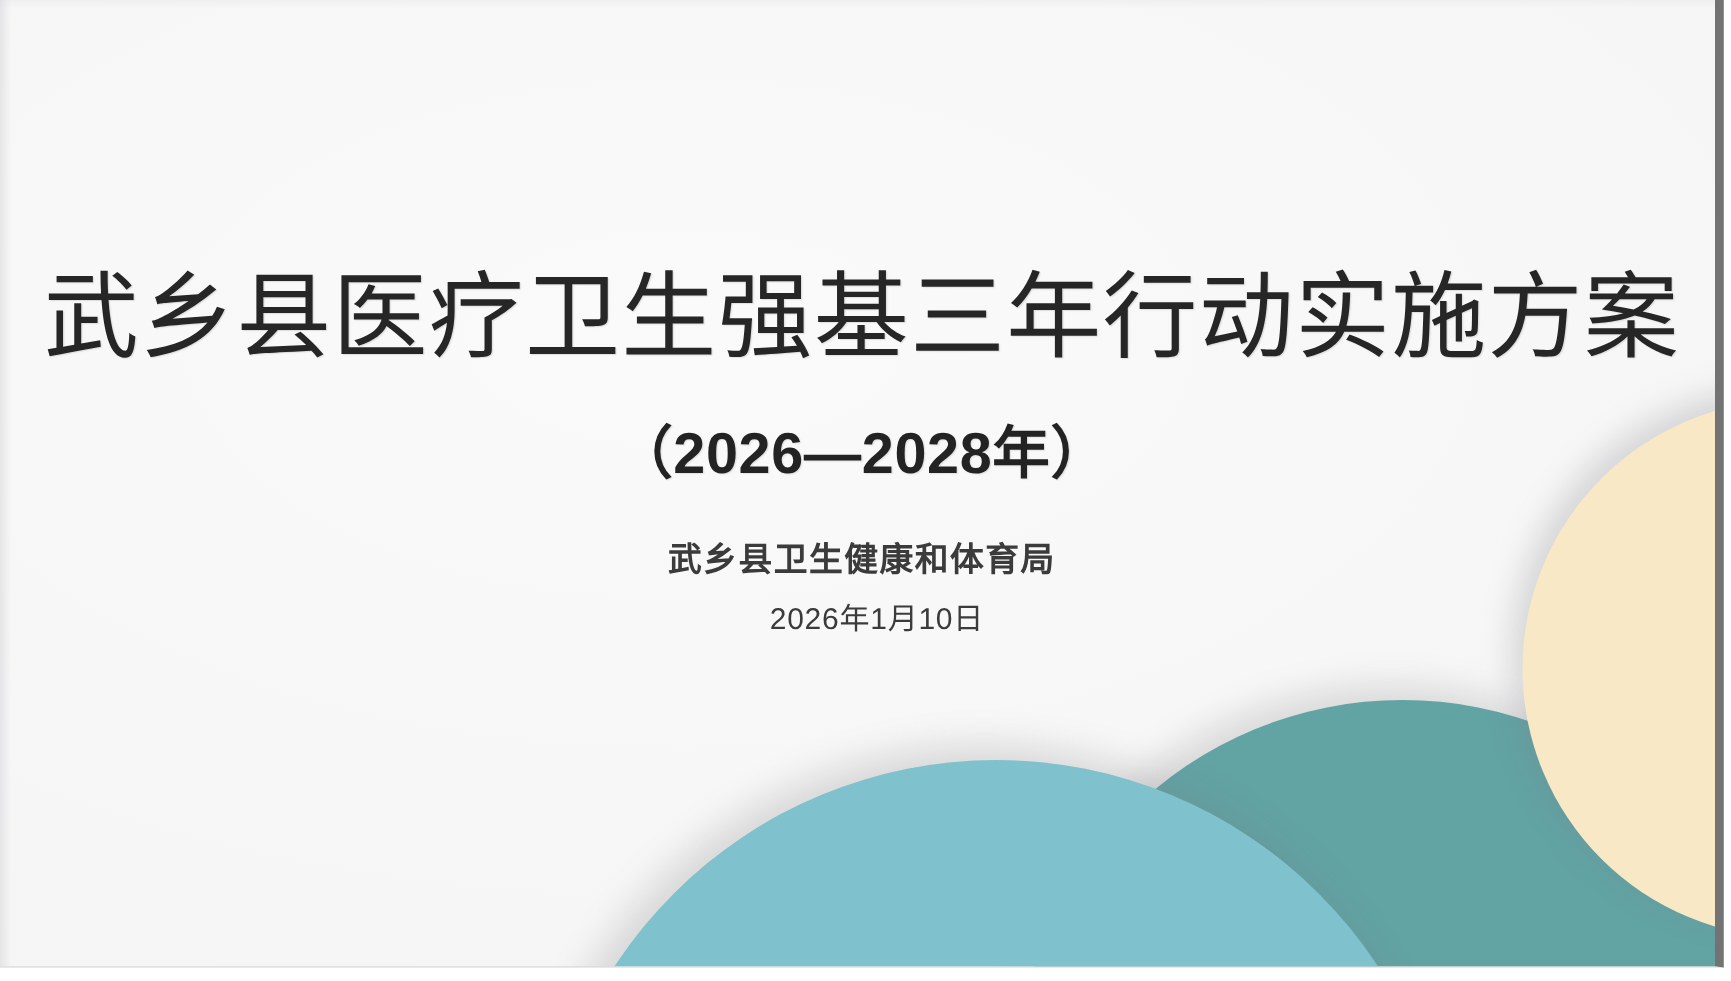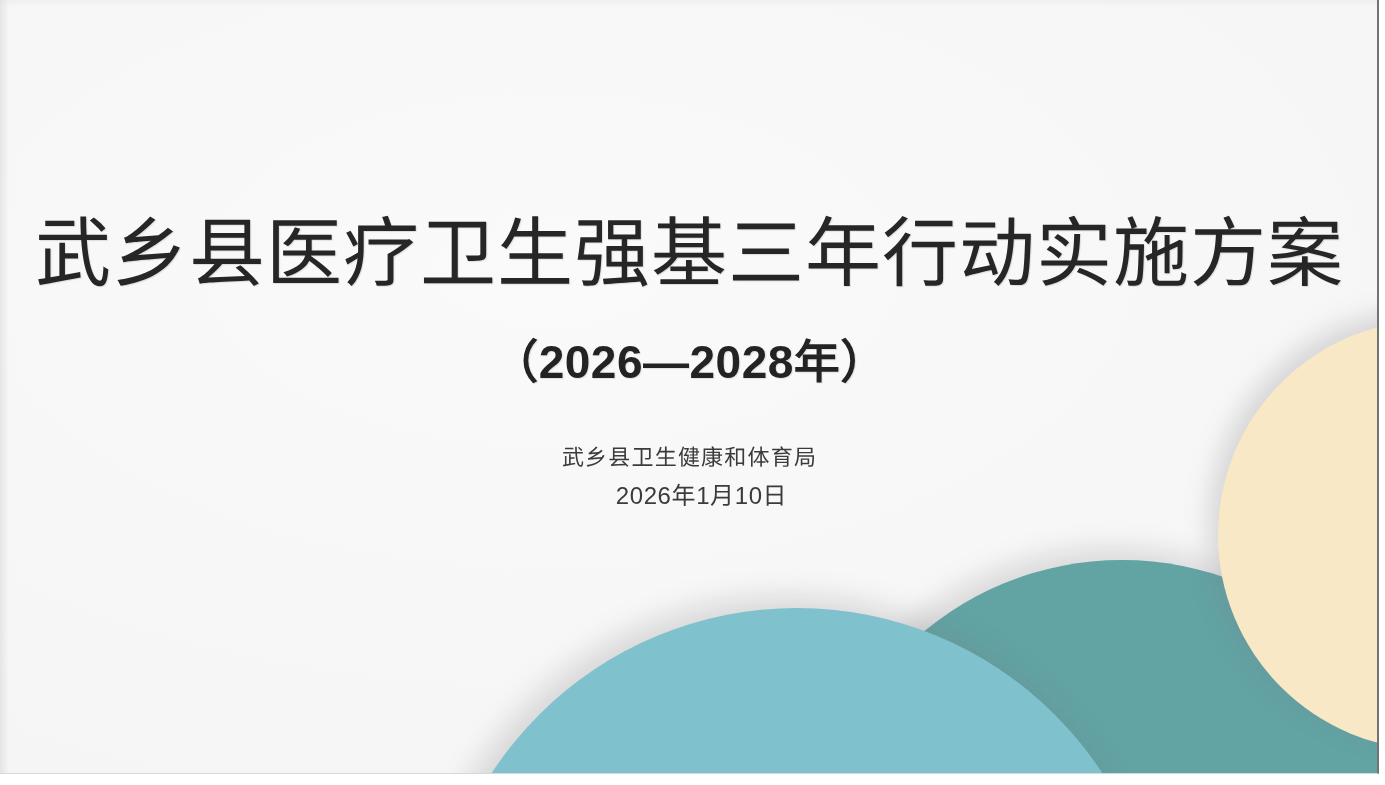--- a/index.html
+++ b/index.html
@@ -20,21 +20,21 @@
 
   
   .slide-canvas {
     position: absolute;
     left: 0;
     top: 0;
     width: 1379px;
     height: 774px;
     background: #f6f6f6;
     overflow: hidden;
-    border-right: 2px solid #737373;
+    border-right: 7px solid #737373;
     border-bottom: 1px solid #d8d8da;
     box-sizing: border-box;
   }
 
   
   .paper-shade {
     position: absolute;
     inset: 0;
     pointer-events: none;
     background:
@@ -123,24 +123,24 @@
     color: #232323;
     white-space: nowrap;
     text-shadow: 1px 1px 1px rgba(150,150,150,0.25);
   }
 
   .slide-org {
     position: absolute;
     left: 0;
     right: 0;
     top: 428px;
-    margin: 16px;
+    margin: 4px;
     font-family: "Liberation Sans", "DejaVu Sans", sans-serif;
-    font-weight: 400;
-    font-size: 22px;
+    font-weight: 700;
+    font-size: 27px;
     line-height: 1.25;
     letter-spacing: 1.2px;
     color: #3b3b3b;
     white-space: nowrap;
   }
 
   .slide-date {
     position: absolute;
     left: 0;
     right: 0;

